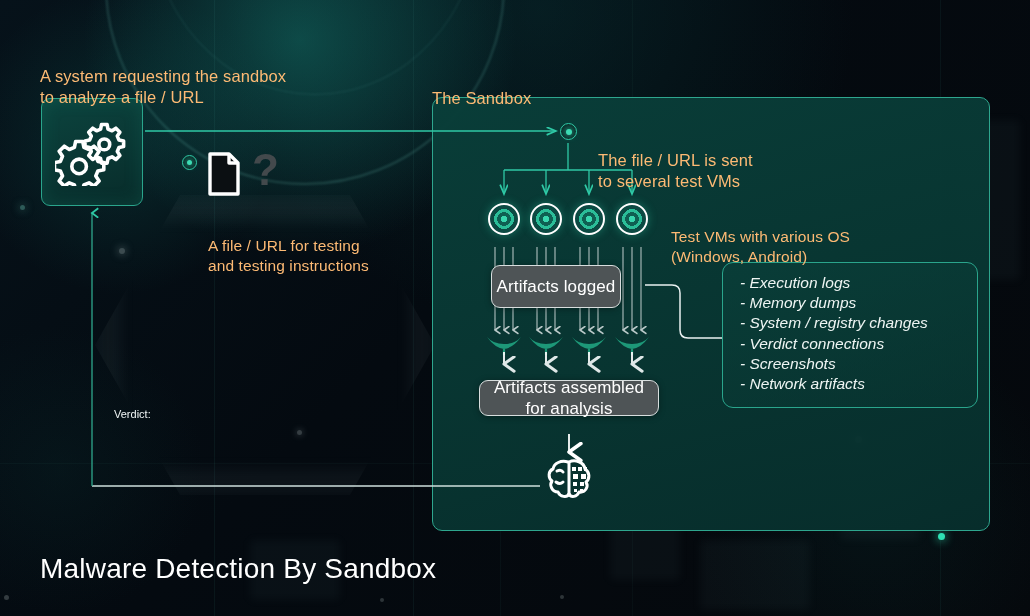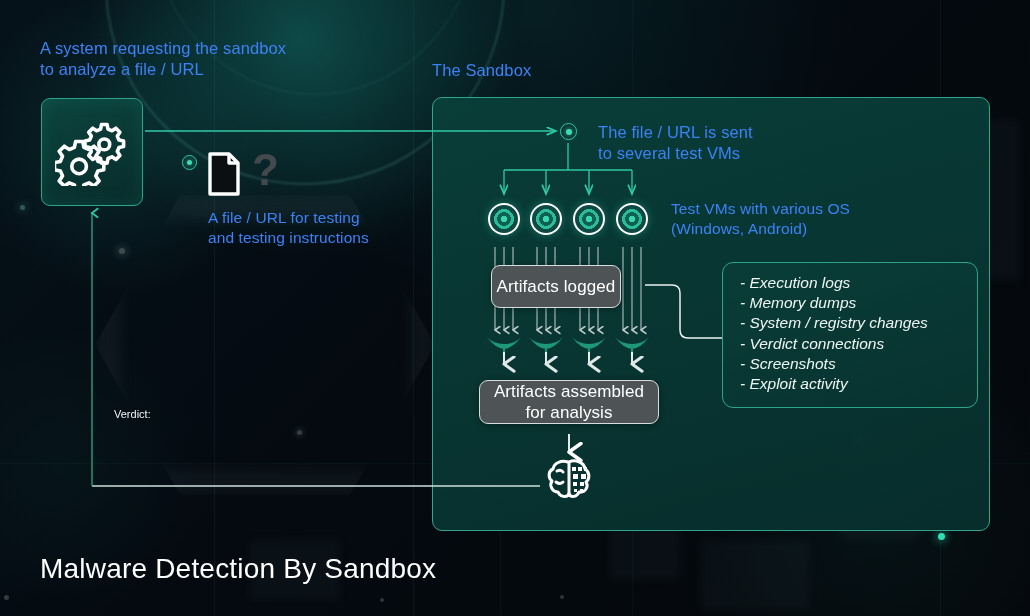--- a/index.html
+++ b/index.html
@@ -36,21 +36,21 @@
   .bg-ring2 {
     position:absolute; left:150px; top:-265px; width:330px; height:360px;
     border-radius:50%; border:1px solid rgba(120,220,205,.13); filter:blur(1px);
   }
   .bg-vline { position:absolute; top:0; bottom:0; width:1px; background:rgba(90,200,180,.13); }
   .bg-hline { position:absolute; left:0; right:0; height:1px; background:rgba(90,200,180,.08); }
   .bg-dot { position:absolute; border-radius:50%; }
   .bg-blk { position:absolute; background:rgba(150,175,180,.045); filter:blur(4px); border-radius:3px; }
 
   
-  .cap { position:absolute; font-size:16.5px; line-height:21px; color:#3b82f6; white-space:pre-line; letter-spacing:.1px; }
+  .cap { position:absolute; font-size:16.5px; line-height:21px; color:#fdba74; white-space:pre-line; letter-spacing:.1px;margin-top:28px; }
   .cap-sm { font-size:15.5px; line-height:20px; }
 
   
   #gears-box {
     position:absolute; left:41px; top:98px; width:102px; height:108px;
     border:1px solid #2aa58c; border-radius:9px;
     background:linear-gradient(160deg, rgba(12,70,64,.95), rgba(8,44,42,.92));
     box-shadow:0 0 18px rgba(25,140,120,.22) inset;
     display:flex; align-items:center; justify-content:center;
   }
@@ -251,21 +251,21 @@
   <div class="vm" style="left:616px;top:203px"></div>
 
   <svg id="file-icon" width="34" height="44" viewBox="0 0 34 44">
     <path d="M3 2 H22 L31 11 V42 H3 Z" fill="#0b0f12" stroke="#ffffff" stroke-width="3.4" stroke-linejoin="round"></path>
     <path d="M22 2 V11 H31" fill="none" stroke="#ffffff" stroke-width="3.4" stroke-linejoin="round"></path>
   </svg>
   <div id="qmark">?</div>
 
   <div class="greybox" id="box-logged" style="left:491px;top:265px;width:130px;height:43px">Artifacts logged</div>
 
-  <div class="greybox" id="box-assembled" style="left:479px;top:380px;width:180px;height:44px; white-space:pre-line;">Artifacts assembled
+  <div class="greybox" id="box-assembled" style="left:479px;top:380px;width:180px;height:36px; white-space:pre-line;">Artifacts assembled
 for analysis</div>
 
   <svg id="brain-icon" width="50" height="50" viewBox="0 0 50 50">
     <g fill="none" stroke="#ffffff" stroke-width="3" stroke-linecap="round" stroke-linejoin="round">
       <path d="M24 7 C17 5 10 8 9 14 C4 16 4 23 8 26 C5 30 8 37 14 37 C16 42 23 43 25 39"></path>
       <path d="M25 7 C31 4 40 7 41 14 C46 17 46 24 42 27 C45 32 41 38 35 37 C33 42 27 43 25 39"></path>
       <path d="M25 8 V40"></path>
       <path d="M13 16 q4 -2 6 1"></path>
       <path d="M12 27 q4 3 7 0"></path>
     </g>
@@ -282,21 +282,21 @@
     </g>
   </svg>
 
   <div id="artifacts-box">
     <ul>
       <li>- Execution logs</li>
       <li>- Memory dumps</li>
       <li>- System / registry changes</li>
       <li>- Verdict connections</li>
       <li>- Screenshots</li>
-      <li>- Exploit activity</li>
+      <li>- Network artifacts</li>
     </ul>
   </div>
 
   <div class="cap" style="left:40px;top:38px;width:330px">A system requesting the sandbox
 to analyze a file / URL</div>
 
   <div class="cap" style="left:432px;top:60px">The Sandbox</div>
 
   <div class="cap" style="left:598px;top:122px;width:220px">The file / URL is sent
 to several test VMs</div>

